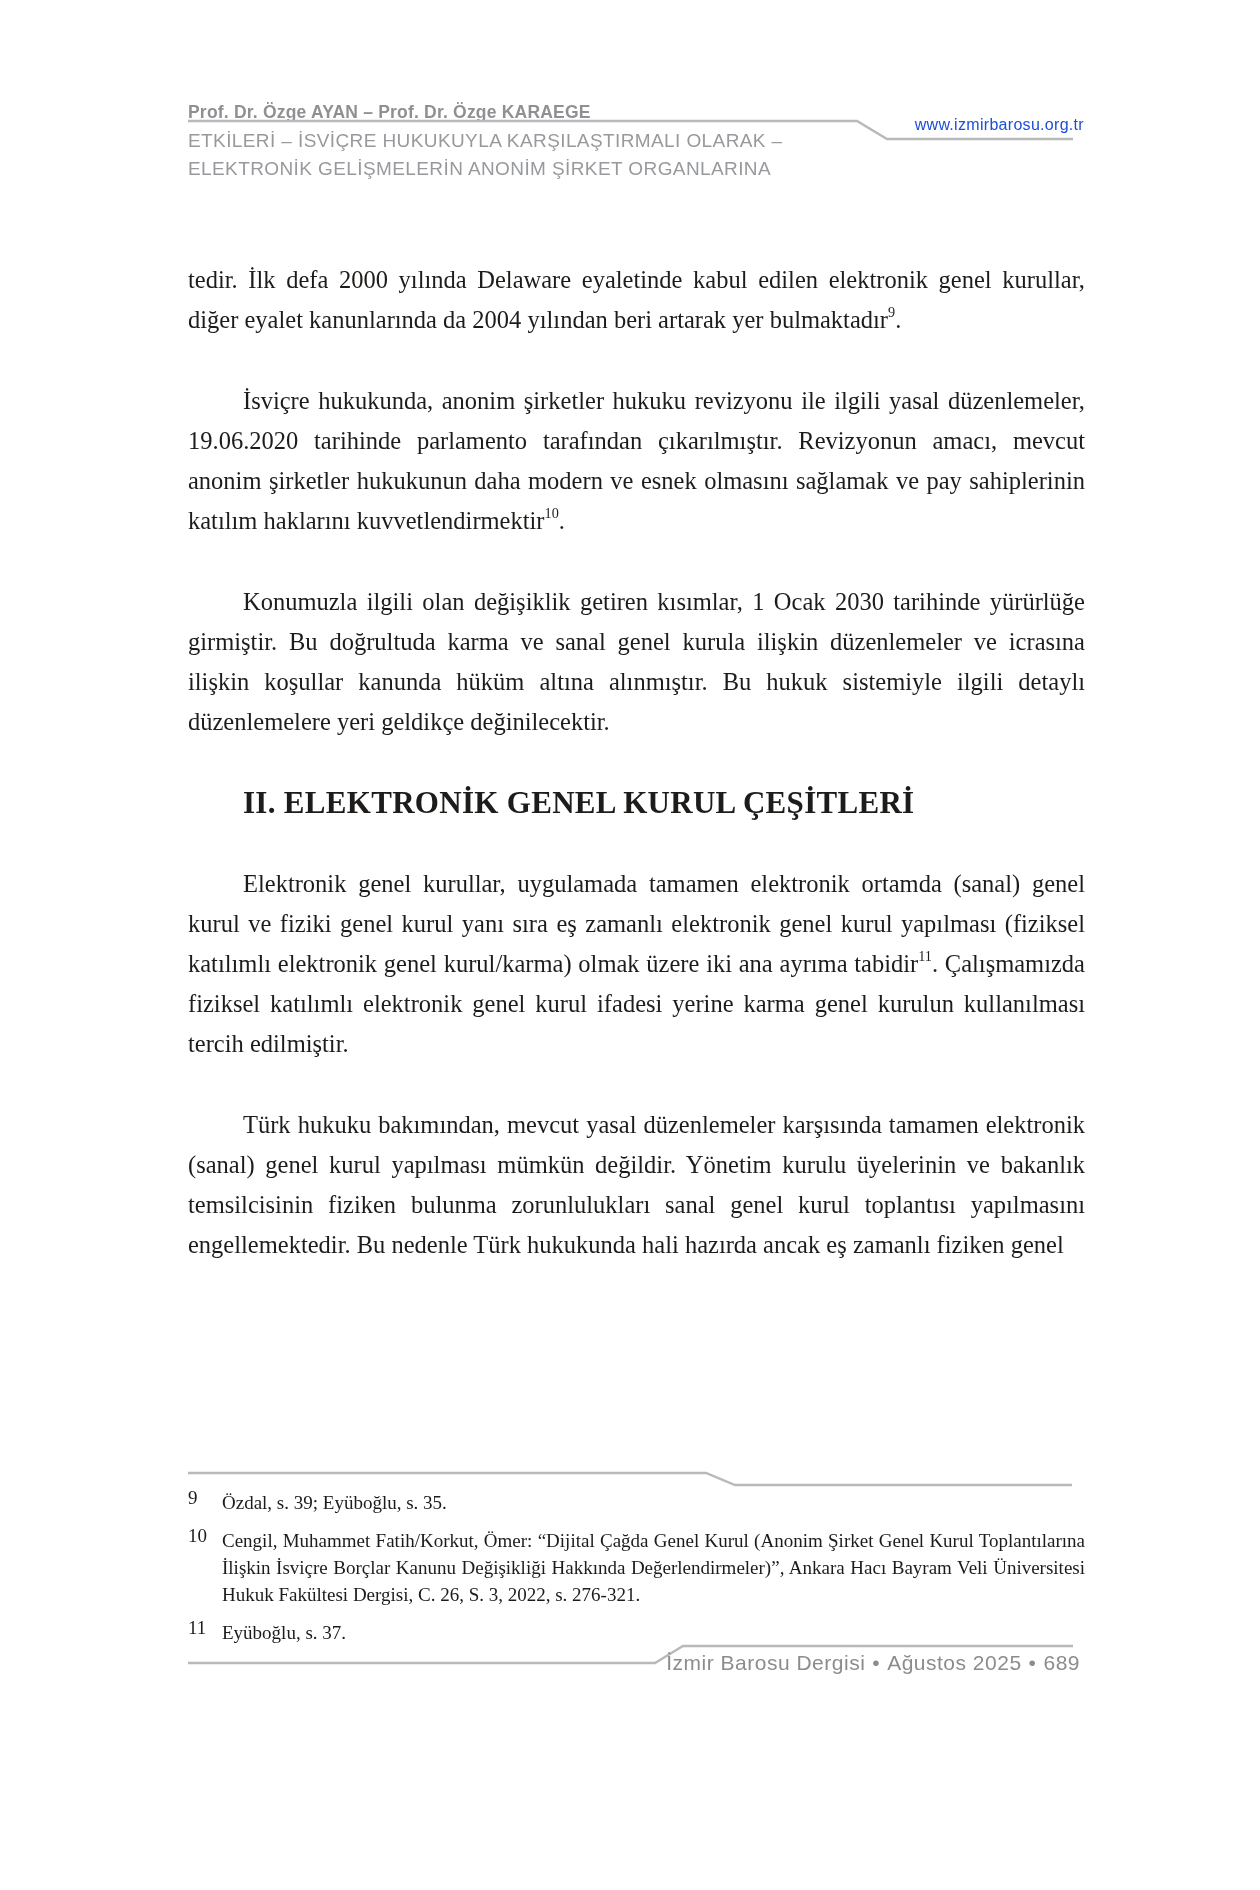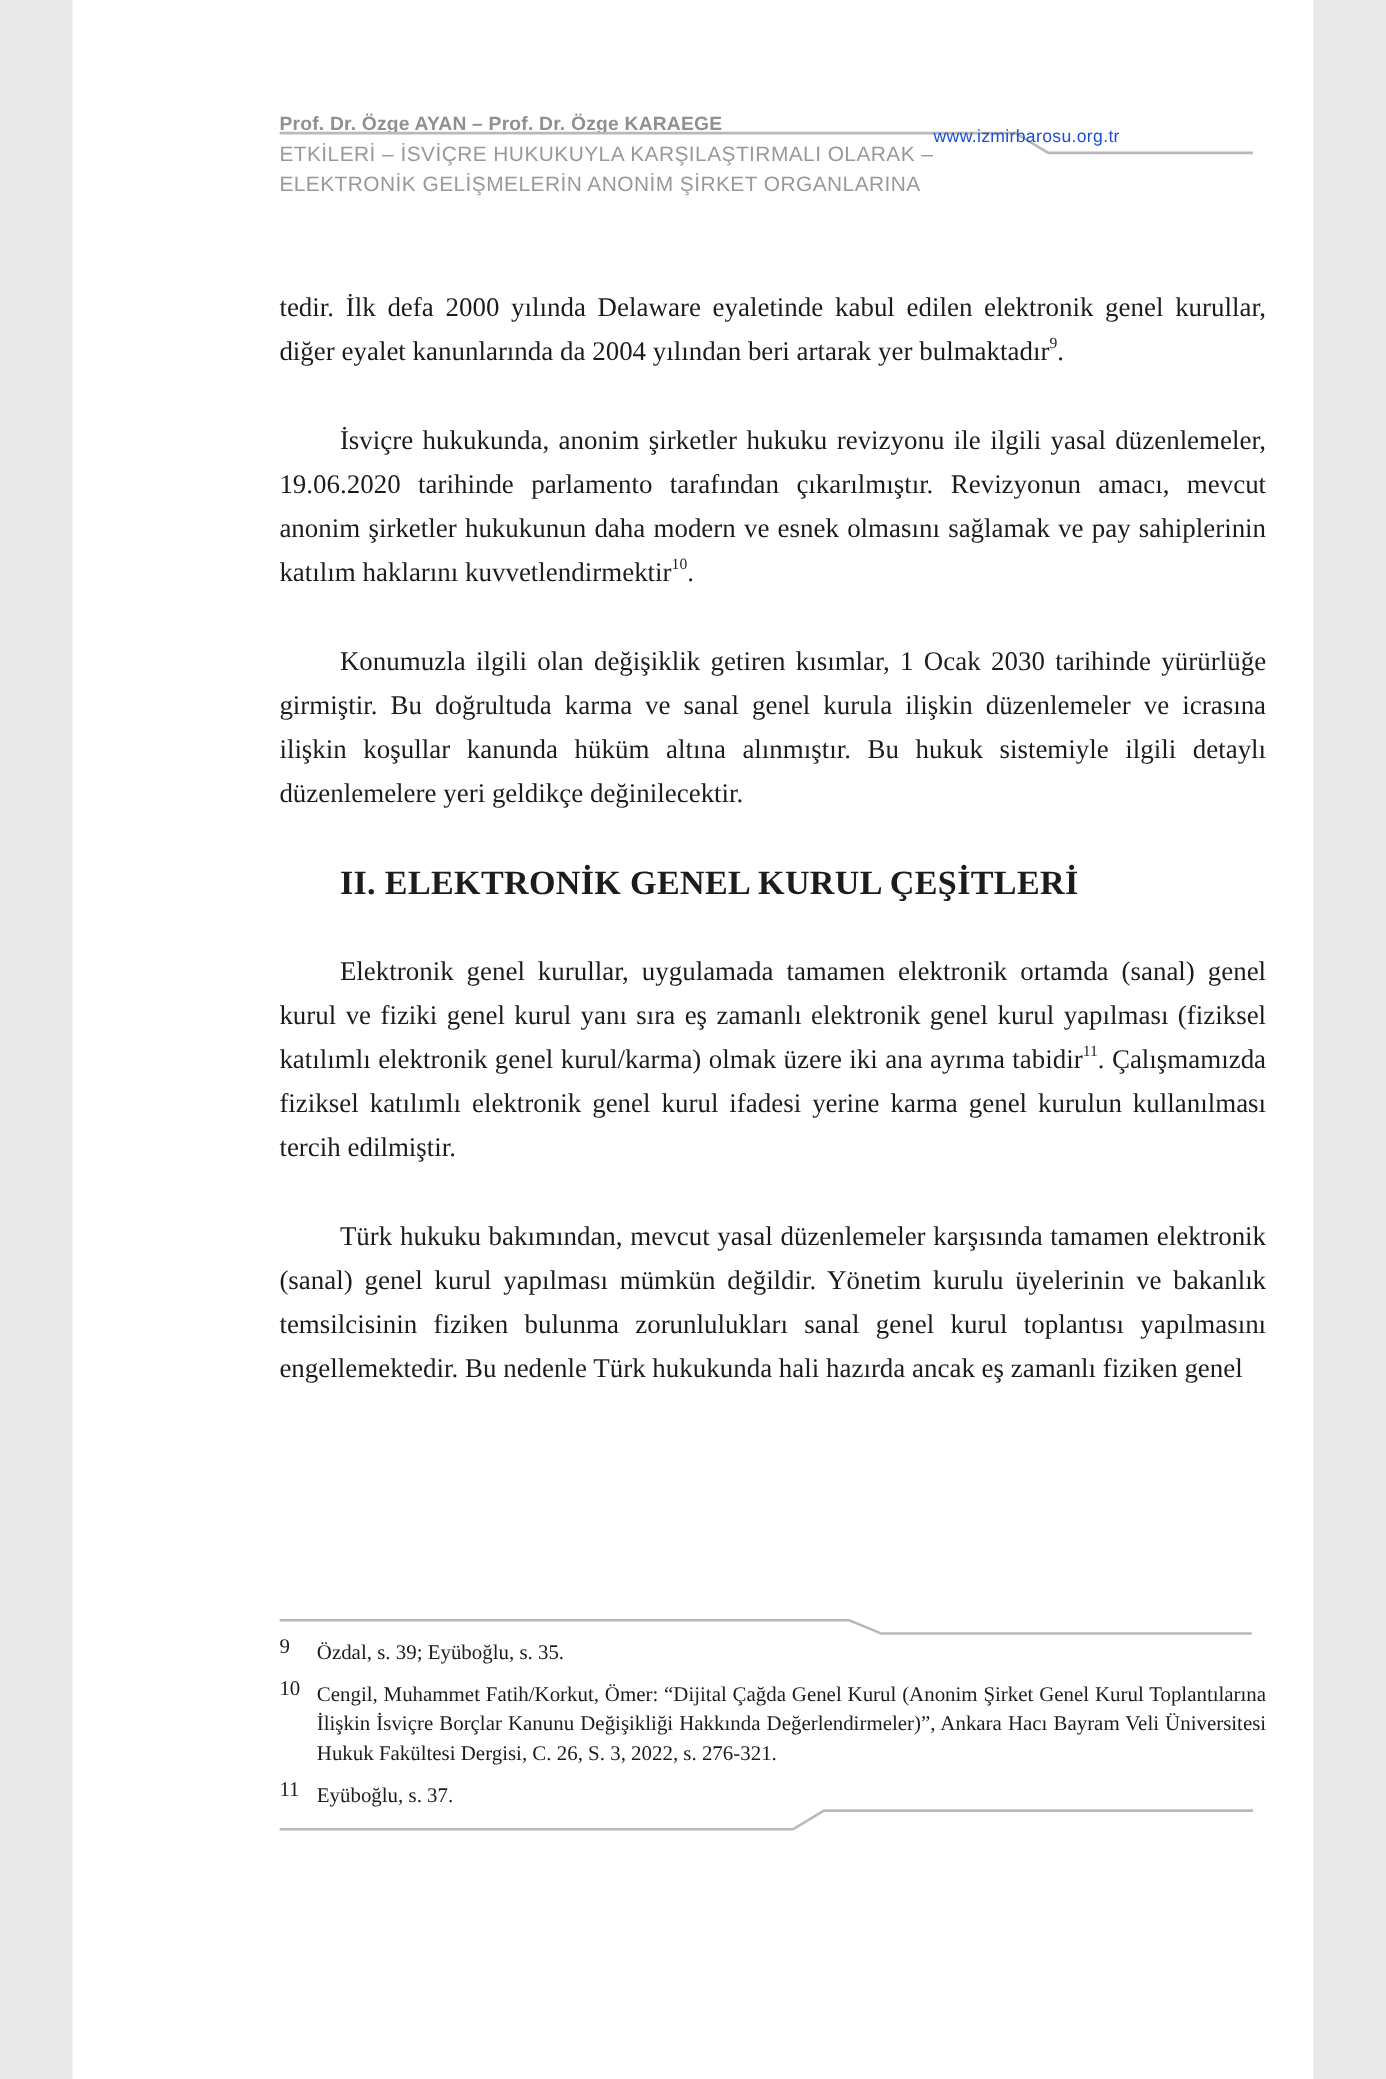--- a/index.html
+++ b/index.html
@@ -1,18 +1,18 @@
 <!DOCTYPE html>
 <html lang="tr"><head>
 <meta charset="utf-8">
 <style>
   html, body { margin: 0; padding: 0; background: #e8e8e8; }
   .page {
     position: relative;
-    width: 1128px;
+    width: 1260px;
     height: 1890px;
     background: #ffffff;
     margin: 0 auto;
     overflow: hidden;
     font-family: "Liberation Serif", serif;
     color: #1e1c1a;
   }
 
   
   .header-authors {
@@ -161,14 +161,17 @@
     <div class="footnote">
       <span class="fn-num">11</span>
       <div class="fn-text">Eyüboğlu, s. 37.</div>
     </div>
   </div>
 
   <svg class="footer-rule" width="886" height="21" viewBox="0 0 886 21">
     <polyline points="0,19 467,19 495,2 885,2" fill="none" stroke="#b7b9bb" stroke-width="2.4"></polyline>
   </svg>
 
+  <div class="footer-text">
+    <span>İzmir Barosu Dergisi</span><span class="sep">•</span><span>Ağustos 2025</span><span class="sep">•</span><span>689</span>
+  </div>
 
 </div>
 
 </body></html>

